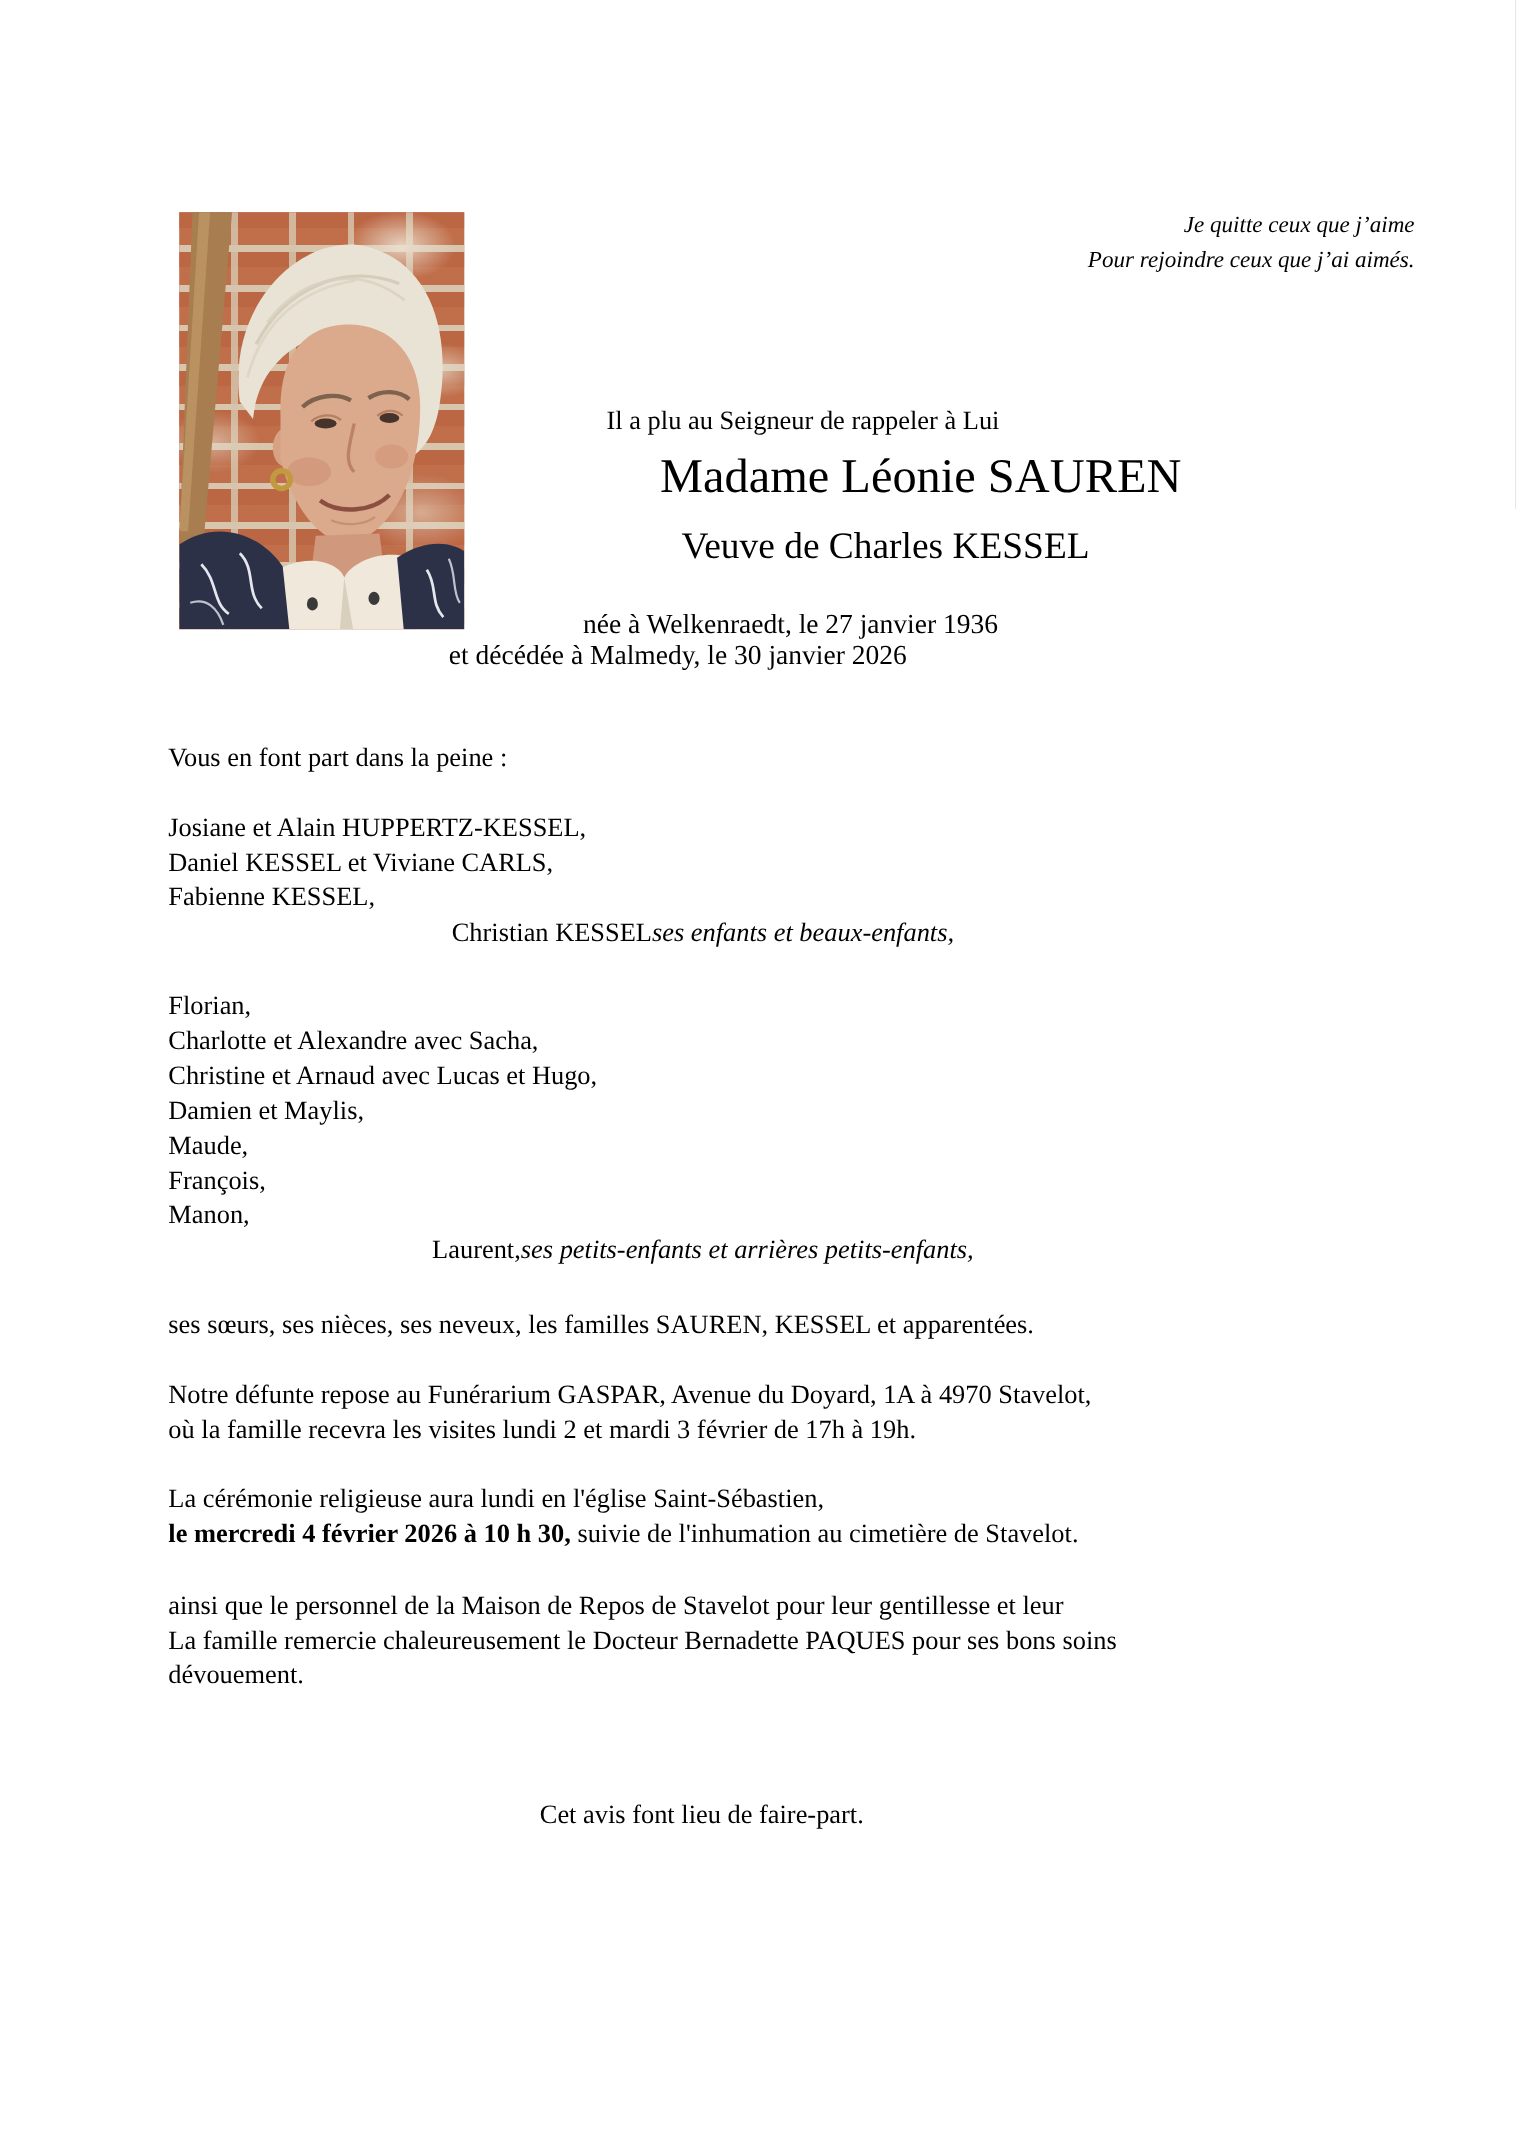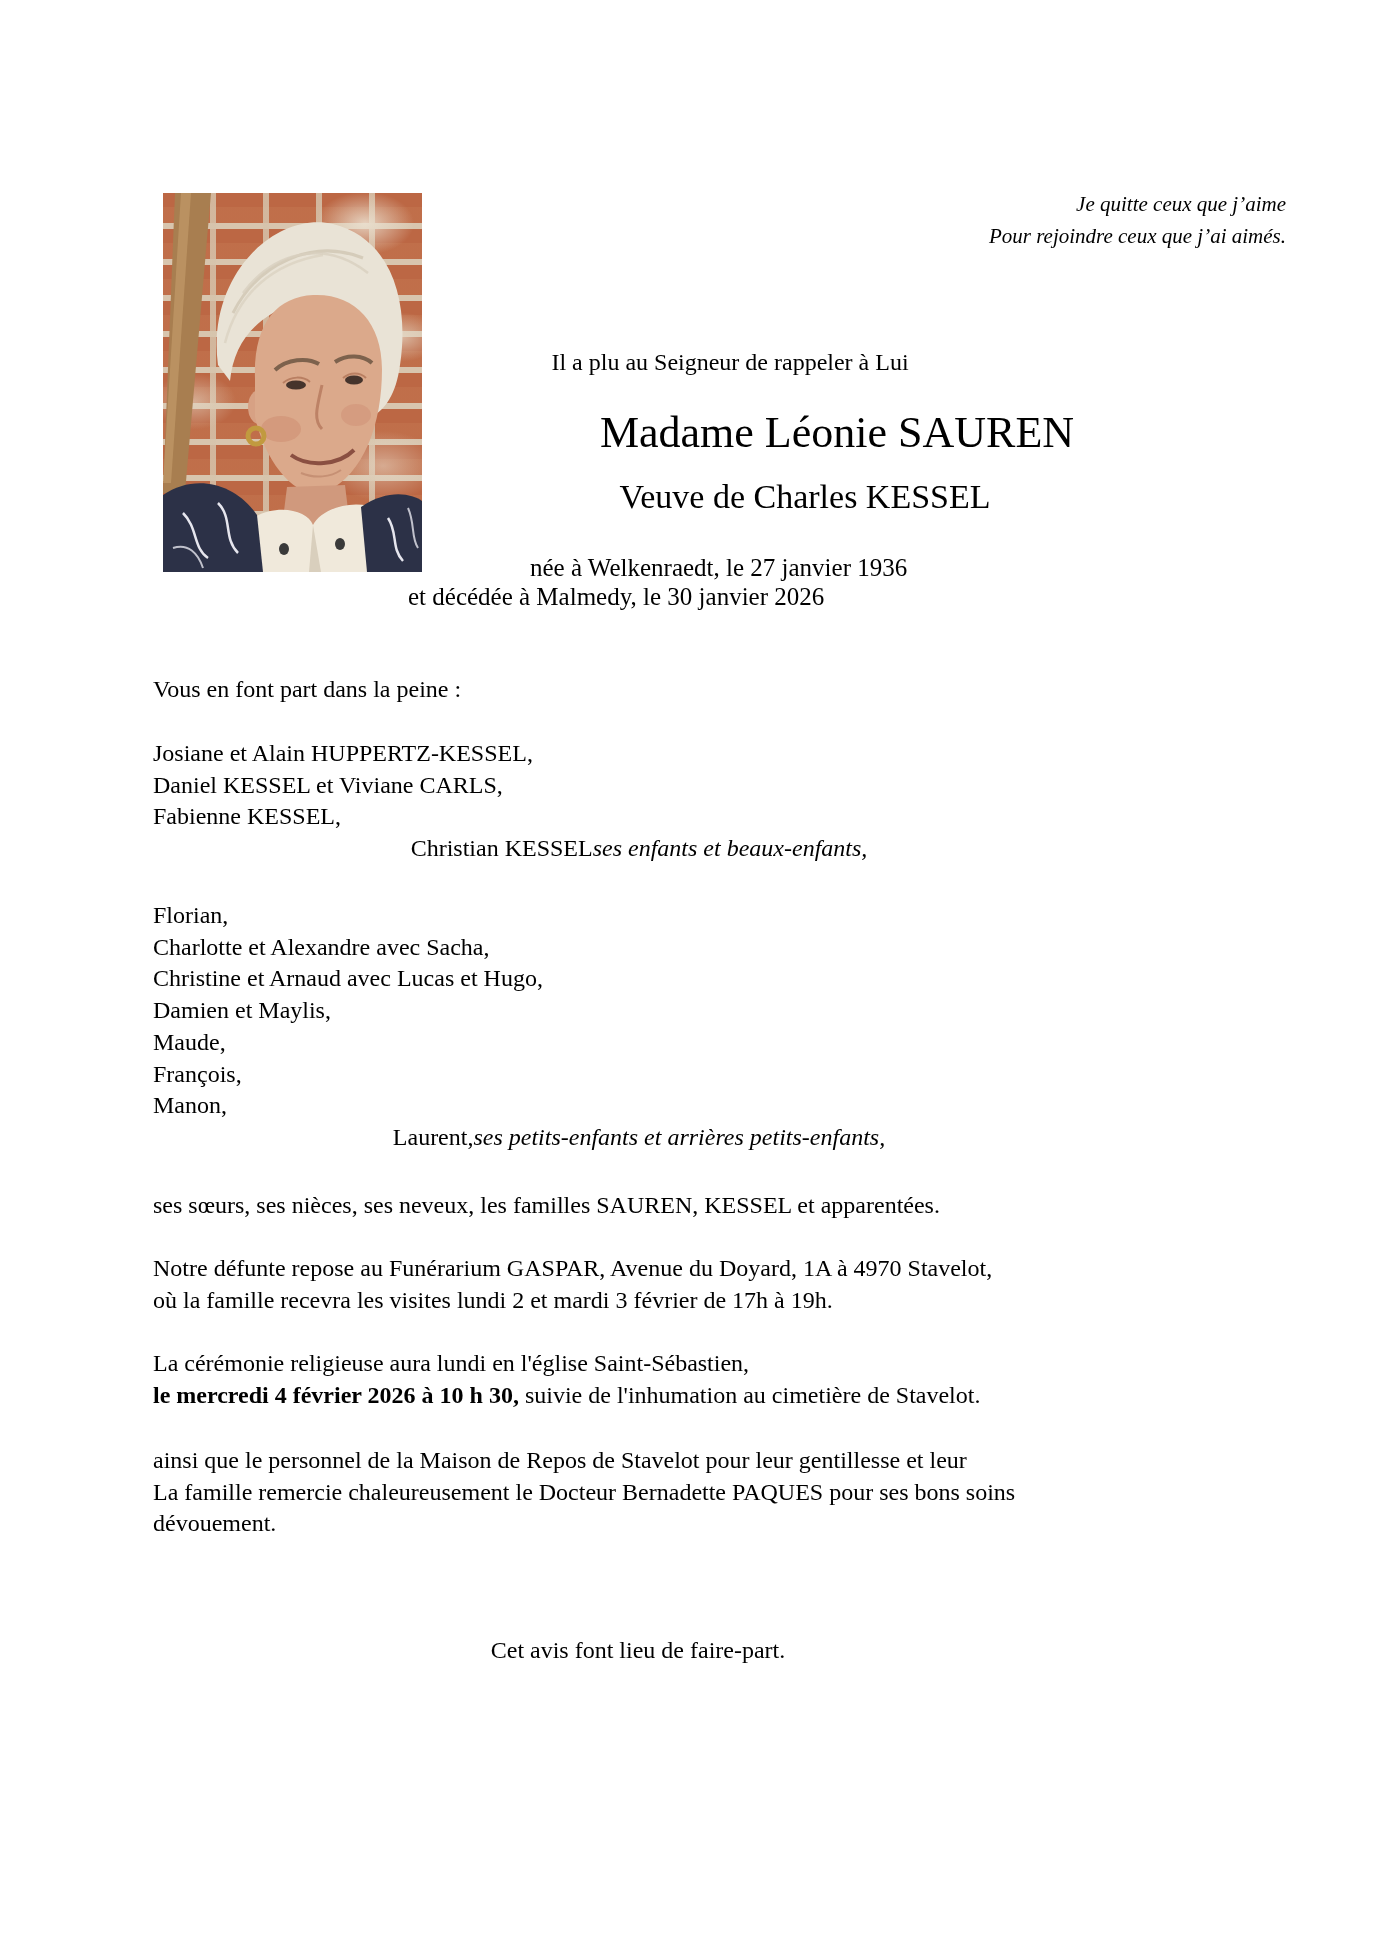--- a/index.html
+++ b/index.html
@@ -28,21 +28,21 @@
       radial-gradient(ellipse 70px 45px at 78% 8%,  rgba(236,226,210,.85), rgba(236,226,210,0) 70%),
       radial-gradient(ellipse 55px 35px at 92% 38%, rgba(230,218,200,.7),  rgba(230,218,200,0) 70%),
       radial-gradient(ellipse 60px 40px at 12% 55%, rgba(228,214,196,.6),  rgba(228,214,196,0) 70%),
       radial-gradient(ellipse 80px 50px at 85% 72%, rgba(233,220,203,.55), rgba(233,220,203,0) 70%),
       repeating-linear-gradient(90deg, rgba(214,196,172,0) 0 47px, rgba(214,196,172,.85) 47px 53px),
       repeating-linear-gradient(180deg, #bc6744 0 14px, #c4765083 14px 30px, #d8c5ae 30px 36px),
       #bc6744;
   }
   .photo svg{position:absolute;left:0;top:0;width:100%;height:100%;}
   
-  .intro-line  {top:349px;left:730px;font-size:24px;}
+  .intro-line  {top:370px;left:730px;font-size:24px;}
   .name-line   {top:403px;left:837px;font-size:44px;line-height:60px;}
   .widow-line  {top:478px;left:805px;font-size:34px;}
   .birth-line  {top:538px;left:530px;font-size:25px;margin-top:16px;}
   .death-line  {top:583px;left:408px;font-size:25px;}
   
   .bodytxt{font-size:24px;line-height:31.7px;}
   .part-intro {top:674px;left:153px;}
   .children   {top:738px;left:153px;width:972px;}
   .grandkids  {top:900px;left:153px;width:972px;}
   .relatives  {top:1190px;left:153px;}

